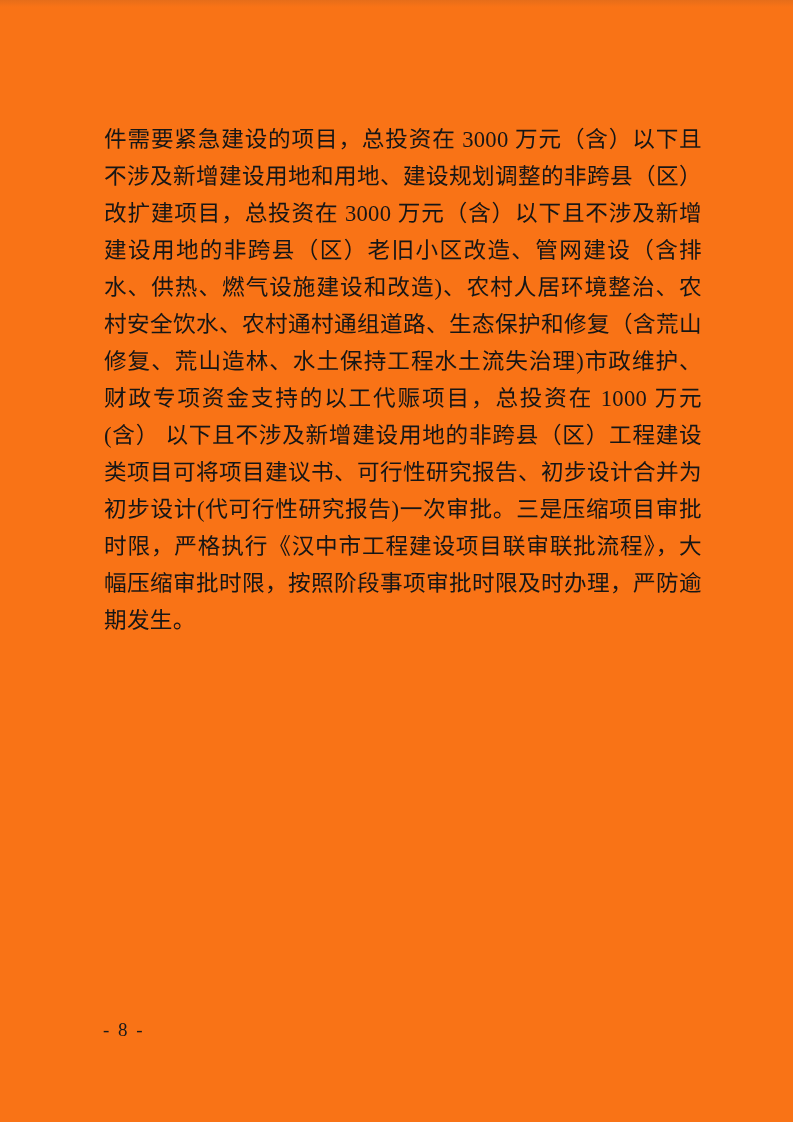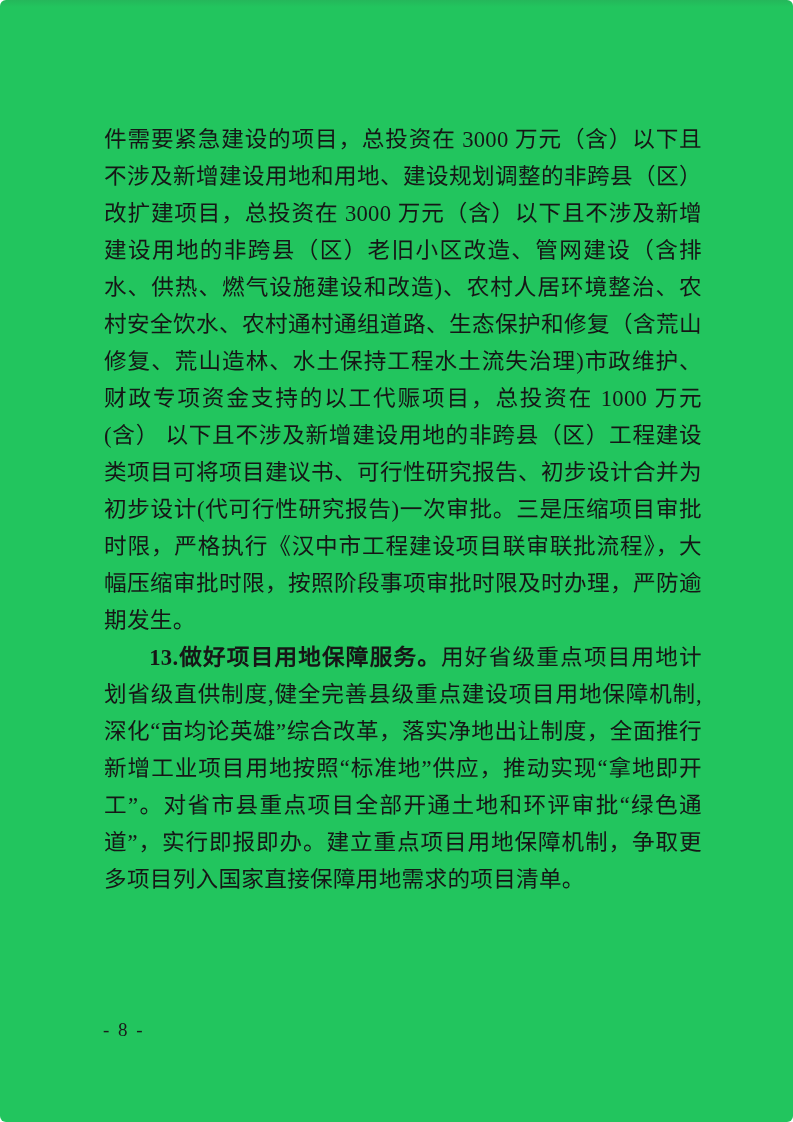--- a/index.html
+++ b/index.html
@@ -4,25 +4,24 @@
 <style>
   html, body {
     margin: 0;
     padding: 0;
     background: #ffffff;
   }
   .page {
     position: relative;
     width: 793px;
     height: 1122px;
-    background: #22c55e;
+    background: #f97316;
     overflow: hidden;
     font-family: "Liberation Serif", "DejaVu Serif", serif;
     color: #161616;
-    border-radius: 6px;
   }
   
   .scan-shade {
     position: absolute;
     top: 0; left: 0; right: 0;
     height: 7px;
     background: linear-gradient(to bottom, rgba(60,60,60,0.10), rgba(60,60,60,0));
     pointer-events: none;
   }
   .content {
@@ -58,20 +57,19 @@
 </style>
 </head>
 <body>
 
 <div class="page">
   <div class="scan-shade"></div>
 
   <main class="content">
     <p class="para"><b class="lead"></b><span>件需要紧急建设的项目，总投资在 3000 万元（含）以下且不涉及新增建设用地和用地、建设规划调整的非跨县（区）改扩建项目，总投资在 3000 万元（含）以下且不涉及新增建设用地的非跨县（区）老旧小区改造、管网建设（含排水、供热、燃气设施建设和改造)、农村人居环境整治、农村安全饮水、农村通村通组道路、生态保护和修复（含荒山修复、荒山造林、水土保持工程水土流失治理)市政维护、财政专项资金支持的以工代赈项目，总投资在 1000 万元(含） 以下且不涉及新增建设用地的非跨县（区）工程建设类项目可将项目建议书、可行性研究报告、初步设计合并为初步设计(代可行性研究报告)一次审批。三是压缩项目审批时限，严格执行《汉中市工程建设项目联审联批流程》，大幅压缩审批时限，按照阶段事项审批时限及时办理，严防逾期发生。</span></p>
 
-    <p class="para indent"><b class="lead">13.做好项目用地保障服务。</b><span>用好省级重点项目用地计划省级直供制度,健全完善县级重点建设项目用地保障机制,深化“亩均论英雄”综合改革，落实净地出让制度，全面推行新增工业项目用地按照“标准地”供应，推动实现“拿地即开工”。对省市县重点项目全部开通土地和环评审批“绿色通道”，实行即报即办。建立重点项目用地保障机制，争取更多项目列入国家直接保障用地需求的项目清单。</span></p>
 
   </main>
 
   <footer class="footer">
     <span>- 8 -</span>
   </footer>
 </div>
 
 </body></html>

